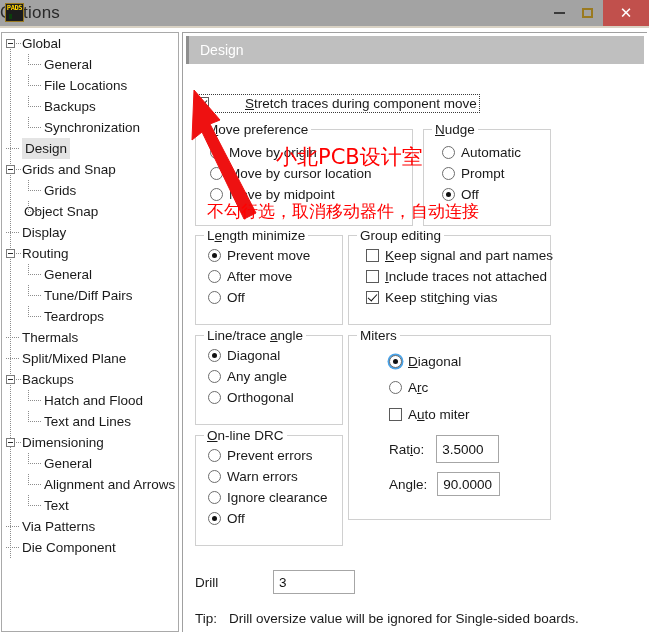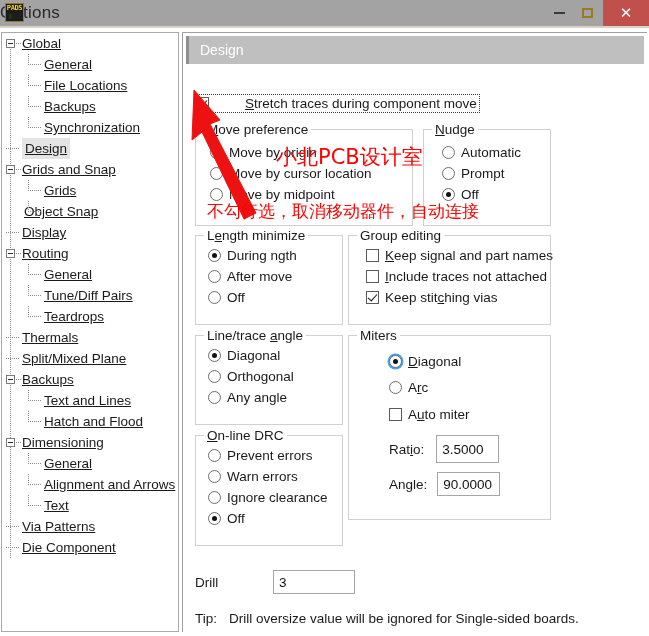--- a/index.html
+++ b/index.html
@@ -91,21 +91,20 @@
   }
 
   
   #tree-panel {
     position: absolute; left: 1px; top: 4px;
     width: 178px; height: 600px;
     background: #ffffff;
     border: 1px solid #a9a9a9;
     box-sizing: border-box;
     overflow: hidden;
-    text-decoration: underline;
   }
   .tree-row {
     height: 21px;
     display: flex; align-items: center;
     font-size: 13.5px;
     white-space: nowrap;
     position: relative;
   }
   .tree-row .lbl { line-height: 21px; }
   .tree-row.sel .lbl {
@@ -357,26 +356,26 @@
           <span class="lbl" style="margin-left: 20px;">Split/Mixed Plane</span>
         </div>
         <div class="tree-row">
           <span class="expander"></span>
           <span class="dots-h" style="left: 14px; width: 6px;"></span>
           <span class="lbl" style="margin-left: 20px;">Backups</span>
         </div>
         <div class="tree-row">
           <span class="dots-h" style="left: 26px; width: 14px;"></span>
           <span class="dots-v" style="left: 26px; top: 0px; height: 11px;"></span>
+          <span class="lbl" style="margin-left: 42px;">Hatch and Flood</span>
+        </div>
+        <div class="tree-row">
+          <span class="dots-h" style="left: 26px; width: 14px;"></span>
+          <span class="dots-v" style="left: 26px; top: 0px; height: 11px;"></span>
           <span class="lbl" style="margin-left: 42px;">Text and Lines</span>
-        </div>
-        <div class="tree-row">
-          <span class="dots-h" style="left: 26px; width: 14px;"></span>
-          <span class="dots-v" style="left: 26px; top: 0px; height: 11px;"></span>
-          <span class="lbl" style="margin-left: 42px;">Hatch and Flood</span>
         </div>
         <div class="tree-row">
           <span class="expander"></span>
           <span class="dots-h" style="left: 14px; width: 6px;"></span>
           <span class="lbl" style="margin-left: 20px;">Dimensioning</span>
         </div>
         <div class="tree-row">
           <span class="dots-h" style="left: 26px; width: 14px;"></span>
           <span class="dots-v" style="left: 26px; top: 0px; height: 11px;"></span>
           <span class="lbl" style="margin-left: 42px;">General</span>
@@ -447,21 +446,21 @@
             <span class="t">Off</span>
           </div>
       </div>
     </div>
 
     <div class="grp" style="left:12px; top:202px; width:148px; height:90px;">
       <span class="cap">L<span class="u">e</span>ngth minimize</span>
       <div style="position:absolute; left:12px; top:9px;">
         <div class="opt">
             <span class="rb on"></span>
-            <span class="t">During ngth</span>
+            <span class="t">Prevent move</span>
           </div>
         <div class="opt">
             <span class="rb"></span>
             <span class="t">After move</span>
           </div>
         <div class="opt">
             <span class="rb"></span>
             <span class="t">Off</span>
           </div>
       </div>
@@ -487,25 +486,25 @@
 
     <div class="grp" style="left:12px; top:302px; width:148px; height:90px;">
       <span class="cap">Line/trace <span class="u">a</span>ngle</span>
       <div style="position:absolute; left:12px; top:9px;">
         <div class="opt">
             <span class="rb on"></span>
             <span class="t">Diagonal</span>
           </div>
         <div class="opt">
             <span class="rb"></span>
+            <span class="t">Any angle</span>
+          </div>
+        <div class="opt">
+            <span class="rb"></span>
             <span class="t">Orthogonal</span>
-          </div>
-        <div class="opt">
-            <span class="rb"></span>
-            <span class="t">Any angle</span>
           </div>
       </div>
     </div>
 
     <div class="grp" style="left:165px; top:302px; width:203px; height:185px;">
       <span class="cap">Miters</span>
       <div style="position:absolute; left:40px; top:13px;">
         <div class="opt" style="height:25px;">
             <span class="rb on focus"></span>
             <span class="t"><span class="u">D</span>iagonal</span>

